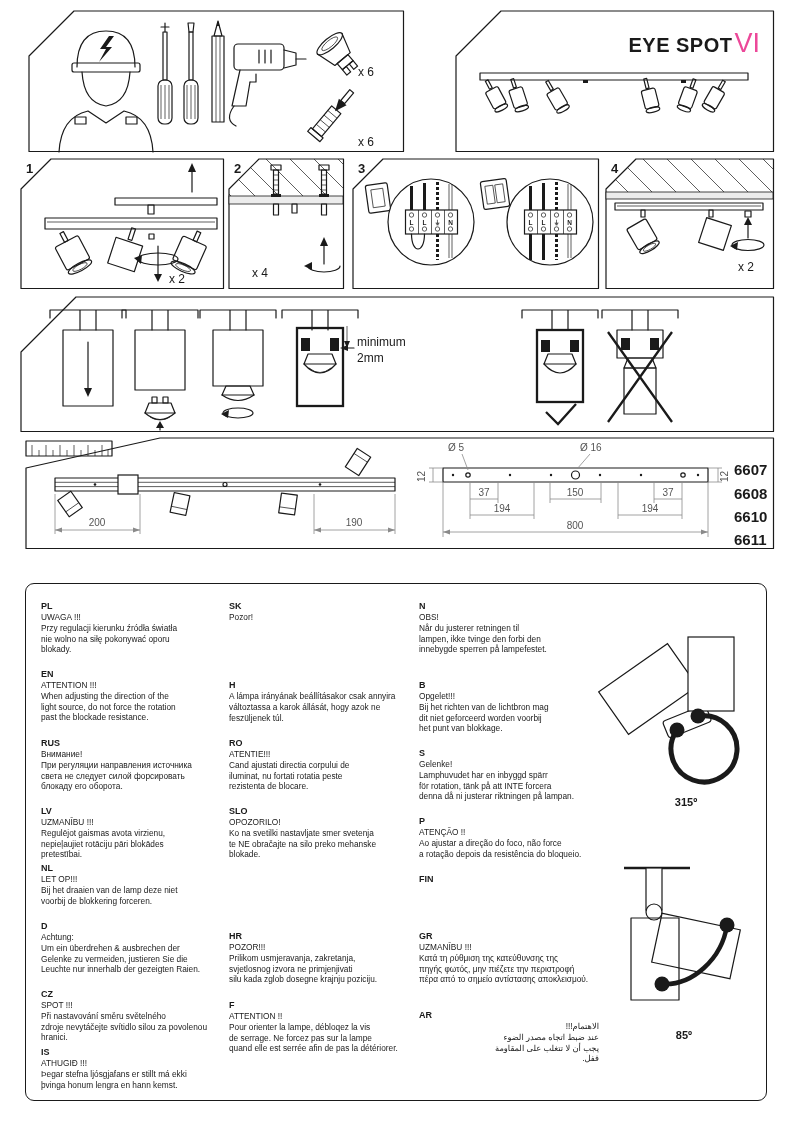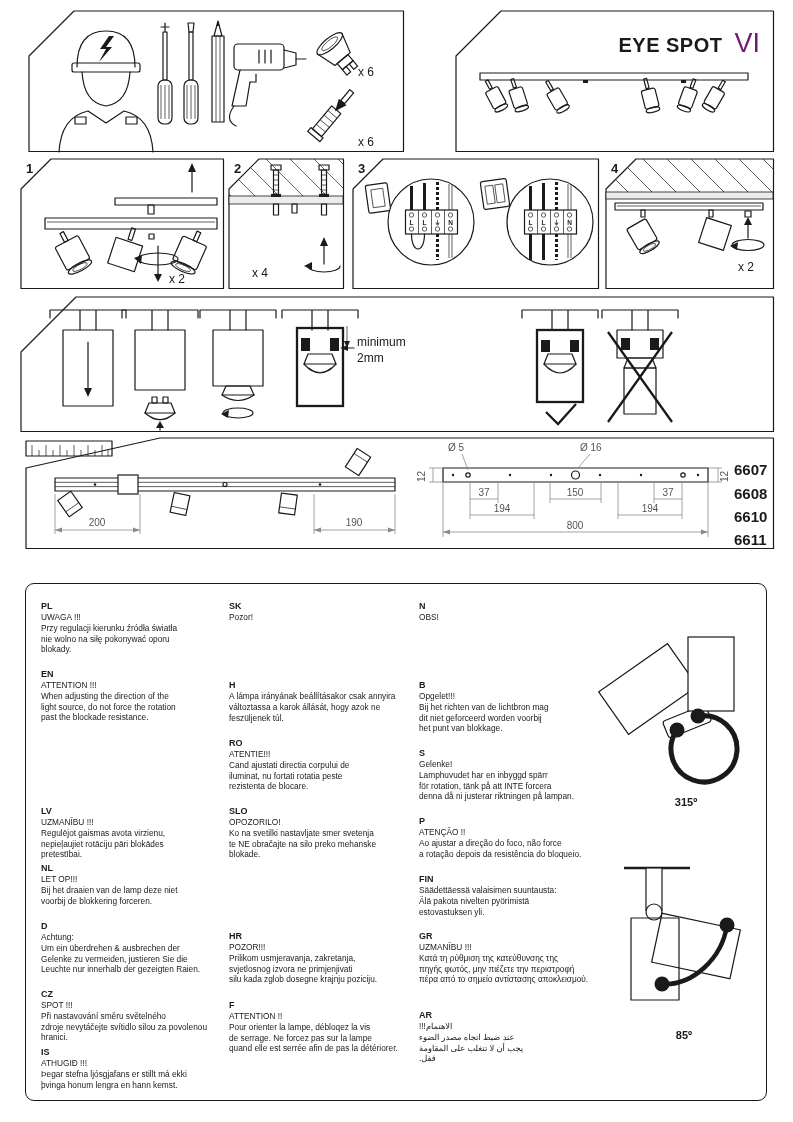--- a/index.html
+++ b/index.html
@@ -15,29 +15,29 @@
   .band{fill:#ececec;stroke:#1a1a1a;stroke-width:.8;}
   .dim{stroke:#8a8a8a;stroke-width:.8;fill:none;}
   .flg{fill:#8a8a8a;stroke:none;}
   .dimt{font-size:10px;fill:#555;}
   .qty{font-size:12px;}
   .term{font-size:6.5px;font-weight:700;}
   .deg{font-size:11px;font-weight:700;}
   .step-num{position:absolute;font-weight:700;font-size:13px;}
   .title{position:absolute;left:460px;top:28px;width:300px;text-align:right;white-space:nowrap;}
   .brand{font-weight:700;font-size:20px;letter-spacing:.5px;}
-  .variant{font-weight:400;font-size:27px;color:#701a75;margin-left:12px;}
+  .variant{font-weight:400;font-size:27px;color:#ec4899;margin-left:2px;}
   .warn-box{position:absolute;left:25px;top:583px;width:740px;height:516px;
             border:1.6px solid #1a1a1a;border-radius:9px;}
   .lang-col{position:absolute;top:0;width:186px;height:100%;}
   .lang-block{position:absolute;width:186px;font-size:8.3px;line-height:10.8px;}
   .lang-code{font-weight:700;font-size:9px;line-height:11px;}
   .lang-heading,.lang-body{white-space:pre-line;}
   .lang-heading:empty{display:none;}
-  .rtl .lang-body{direction:rtl;text-align:left;padding-right:6px;}
+  .rtl .lang-body{direction:rtl;text-align:right;padding-right:6px;}
 </style>
 </head>
 <body>
 
 <div class="page">
 
   <svg style="left:28px;top:10px" width="377" height="143" viewBox="0 0 377 143">
     <path class="ln" d="M1,46 L46,1 H375.5 V141.5 H1 Z"></path>
     <g>
       <path class="ln" d="M49,57 Q49,21 78,21 Q107,21 107,57"></path>
@@ -440,20 +440,27 @@
 nie wolno na siłę pokonywać oporu
 blokady.</div>
         </div>
       <div class="lang-block" style="top:85px">
           <div class="lang-code">EN</div>
           <div class="lang-heading">ATTENTION !!!</div>
           <div class="lang-body">When adjusting the direction of the
 light source, do not force the rotation
 past the blockade resistance.</div>
         </div>
+      <div class="lang-block" style="top:154px">
+          <div class="lang-code">RUS</div>
+          <div class="lang-heading">Внимание!</div>
+          <div class="lang-body">При регуляции направления источника
+света не следует силой форсировать
+блокаду его оборота.</div>
+        </div>
       <div class="lang-block" style="top:222px">
           <div class="lang-code">LV</div>
           <div class="lang-heading">UZMANĪBU !!!</div>
           <div class="lang-body">Regulējot gaismas avota virzienu,
 nepieļaujiet rotāciju pāri blokādes
 pretestībai.</div>
         </div>
       <div class="lang-block" style="top:279px">
           <div class="lang-code">NL</div>
           <div class="lang-heading">LET OP!!!</div>
@@ -520,20 +527,23 @@
           <div class="lang-body">Pour orienter la lampe, débloqez la vis
 de serrage. Ne forcez pas sur la lampe
 quand elle est serrée afin de pas la détériorer.</div>
         </div>
     </div>
 
     <div class="lang-col" style="left:393px">
       <div class="lang-block" style="top:17px">
           <div class="lang-code">N</div>
           <div class="lang-heading">OBS!</div>
+          <div class="lang-body">Når du justerer retningen til
+lampen, ikke tvinge den forbi den
+innebygde sperren på lampefestet.</div>
         </div>
       <div class="lang-block" style="top:96px">
           <div class="lang-code">B</div>
           <div class="lang-heading">Opgelet!!!</div>
           <div class="lang-body">Bij het richten van de lichtbron mag
 dit niet geforceerd worden voorbij
 het punt van blokkage.</div>
         </div>
       <div class="lang-block" style="top:164px">
           <div class="lang-code">S</div>
@@ -543,23 +553,20 @@
 denna då ni justerar riktningen på lampan.</div>
         </div>
       <div class="lang-block" style="top:232px">
           <div class="lang-code">P</div>
           <div class="lang-heading">ATENÇÃO !!</div>
           <div class="lang-body">Ao ajustar a direção do foco, não force
 a rotação depois da resistência do bloqueio.</div>
         </div>
       <div class="lang-block" style="top:290px">
           <div class="lang-code">FIN</div>
-          <div class="lang-body">Säädettäessä valaisimen suuntausta:
-Älä pakota nivelten pyörimistä
-estovastuksen yli.</div>
         </div>
       <div class="lang-block" style="top:347px">
           <div class="lang-code">GR</div>
           <div class="lang-heading">UZMANĪBU !!!</div>
           <div class="lang-body">Κατά τη ρύθμιση της κατεύθυνσης της
 πηγής φωτός, μην πιέζετε την περιστροφή
 πέρα από το σημείο αντίστασης αποκλεισμού.</div>
         </div>
       <div class="lang-block rtl" style="top:426px">
           <div class="lang-code">AR</div>

